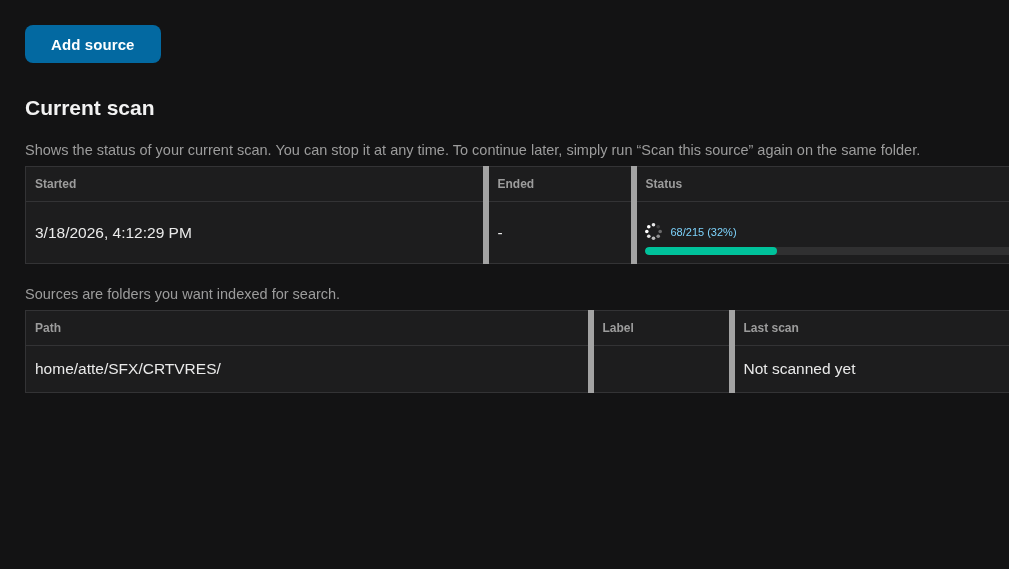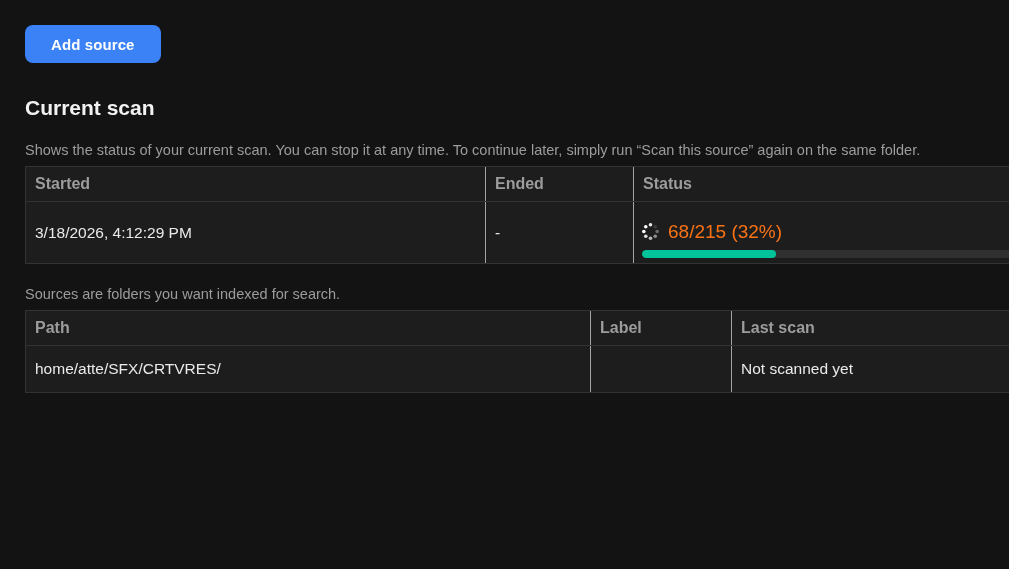--- a/index.html
+++ b/index.html
@@ -7,21 +7,21 @@
     width: 1009px; height: 569px;
     overflow: hidden;
     background: #131314;
     font-family: "Liberation Sans", sans-serif;
   }
   .content { padding: 25px 0 0 25px; }
 
   .add-source-btn {
     display: inline-flex; align-items: center; justify-content: center;
     height: 38px; padding: 0 26px;
-    background: #3b82f6; color: #ffffff;
+    background: #0369a1; color: #ffffff;
     border: none; border-radius: 8px;
     font-family: "Liberation Sans", sans-serif;
     font-size: 15px; font-weight: 600;
     letter-spacing: 0.1px;
     cursor: pointer;
   }
 
   .section-title {
     margin-top: 33px;
     font-size: 21px; font-weight: 700;
@@ -38,50 +38,50 @@
     border-collapse: collapse;
     background: #1d1d1e;
     table-layout: fixed;
   }
   table.data-table th, table.data-table td {
     text-align: left;
     border-top: 1px solid #333335;
     border-bottom: 1px solid #333335;
   }
   table.data-table th + th, table.data-table td + td {
-    border-left: 1px solid #a3a3a3;
+    border-left: 6px solid #a3a3a3;
   }
   table.data-table th:first-child, table.data-table td:first-child {
     border-left: 1px solid #333335;
   }
   table.data-table th {
     height: 35px;
     padding: 0 10px 0 9px;
-    font-size: 16px; font-weight: 700;
+    font-size: 12px; font-weight: 700;
     color: #9c9c9c;
     vertical-align: middle;
   }
   table.data-table td {
     font-size: 15.5px;
     color: #eaeaea;
     vertical-align: middle;
     padding-left: 9px;
     margin-top: 12px;
   }
   .scan-table td { height: 62px; }
   .sources-table th { height: 38px; }
   .sources-table td { height: 47px; }
 
   .status-cell { padding: 0 0 0 8px !important; }
   .status-top {
     display: flex; align-items: center; gap: 9px;
     margin-top: 13px;
   }
   .spinner { width: 17px; height: 17px; flex: 0 0 auto; }
-  .status-label { font-size: 19px; color: #f97316; }
+  .status-label { font-size: 11px; color: #7dd3fc; }
   .progress-track {
     margin-top: 7px;
     height: 8px; width: 100%;
     background: #303031;
     border-radius: 4px;
     overflow: hidden;
   }
   .progress-fill {
     height: 100%;
     background: #00c29b;

